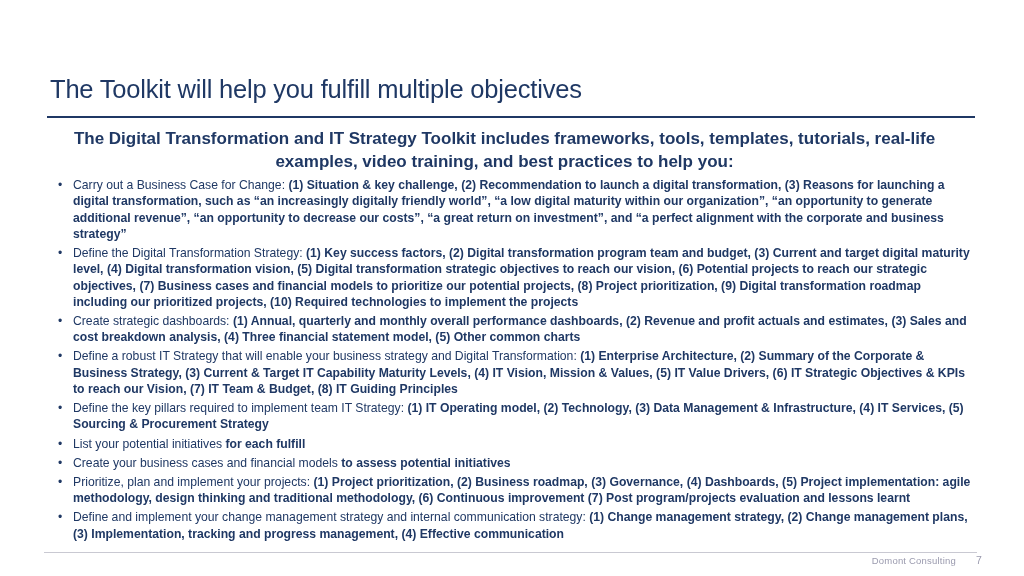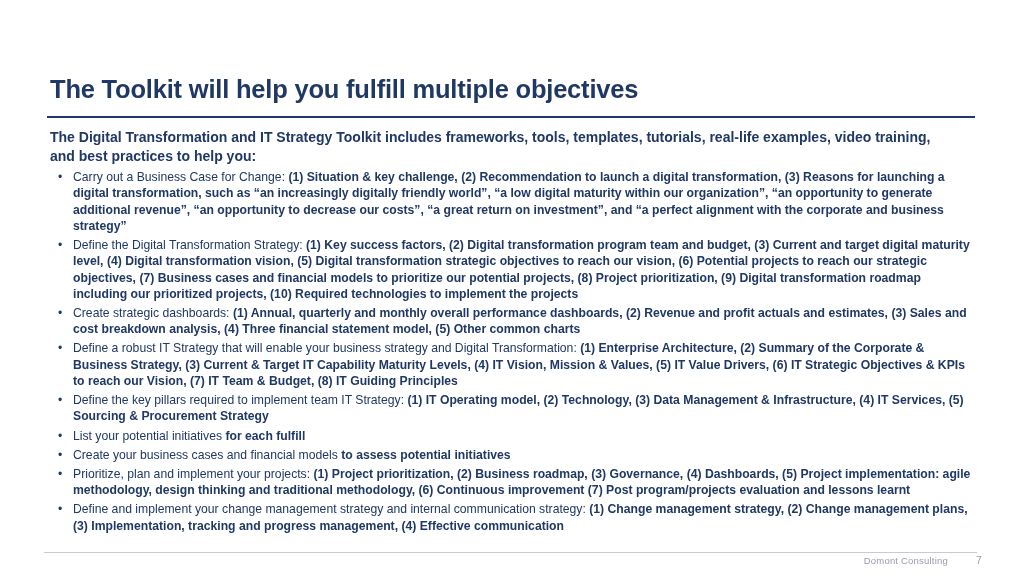--- a/index.html
+++ b/index.html
@@ -22,21 +22,21 @@
     box-sizing: border-box;
   }
 
   
   .slide-title {
     position: absolute;
     left: 50px;
     top: 58px;
     width: 920px;
     font-size: 25.5px;
-    font-weight: bold;
+    font-weight: normal;
     letter-spacing: -0.2px;
     color: #1f3864;
     line-height: 1.15;
     white-space: nowrap;
   }
 
   
   .title-rule {
     position: absolute;
     left: 47px;
@@ -48,25 +48,26 @@
 
   
   .body-block {
     position: absolute;
     left: 50px;
     top: 128px;
     width: 925px;
   }
 
   .intro {
-    font-size: 14px;
+    font-size: 17px;
     font-weight: bold;
     line-height: 1.33;
     color: #1f3864;
     margin: 0 16px 4px 0;
+    text-align: center;
   }
 
   .bullets {
     list-style: none;
     margin: 0;
     padding: 0;
   }
   .bullet {
     position: relative;
     padding-left: 23px;
@@ -99,21 +100,21 @@
     width: 933px;
     height: 0;
     border-top: 1px solid #c9c9d2;
   }
   .footer {
     position: absolute;
     right: 42px;
     top: 554px;
     display: flex;
     align-items: flex-end;
-    gap: 28px;
+    gap: 20px;
     font-size: 9.5px;
     color: #9a9aae;
     letter-spacing: 0.2px;
   }
   .footer .page-num {
     font-size: 10.5px;
     color: #9a9aae;
   }
 </style>
 </head>

